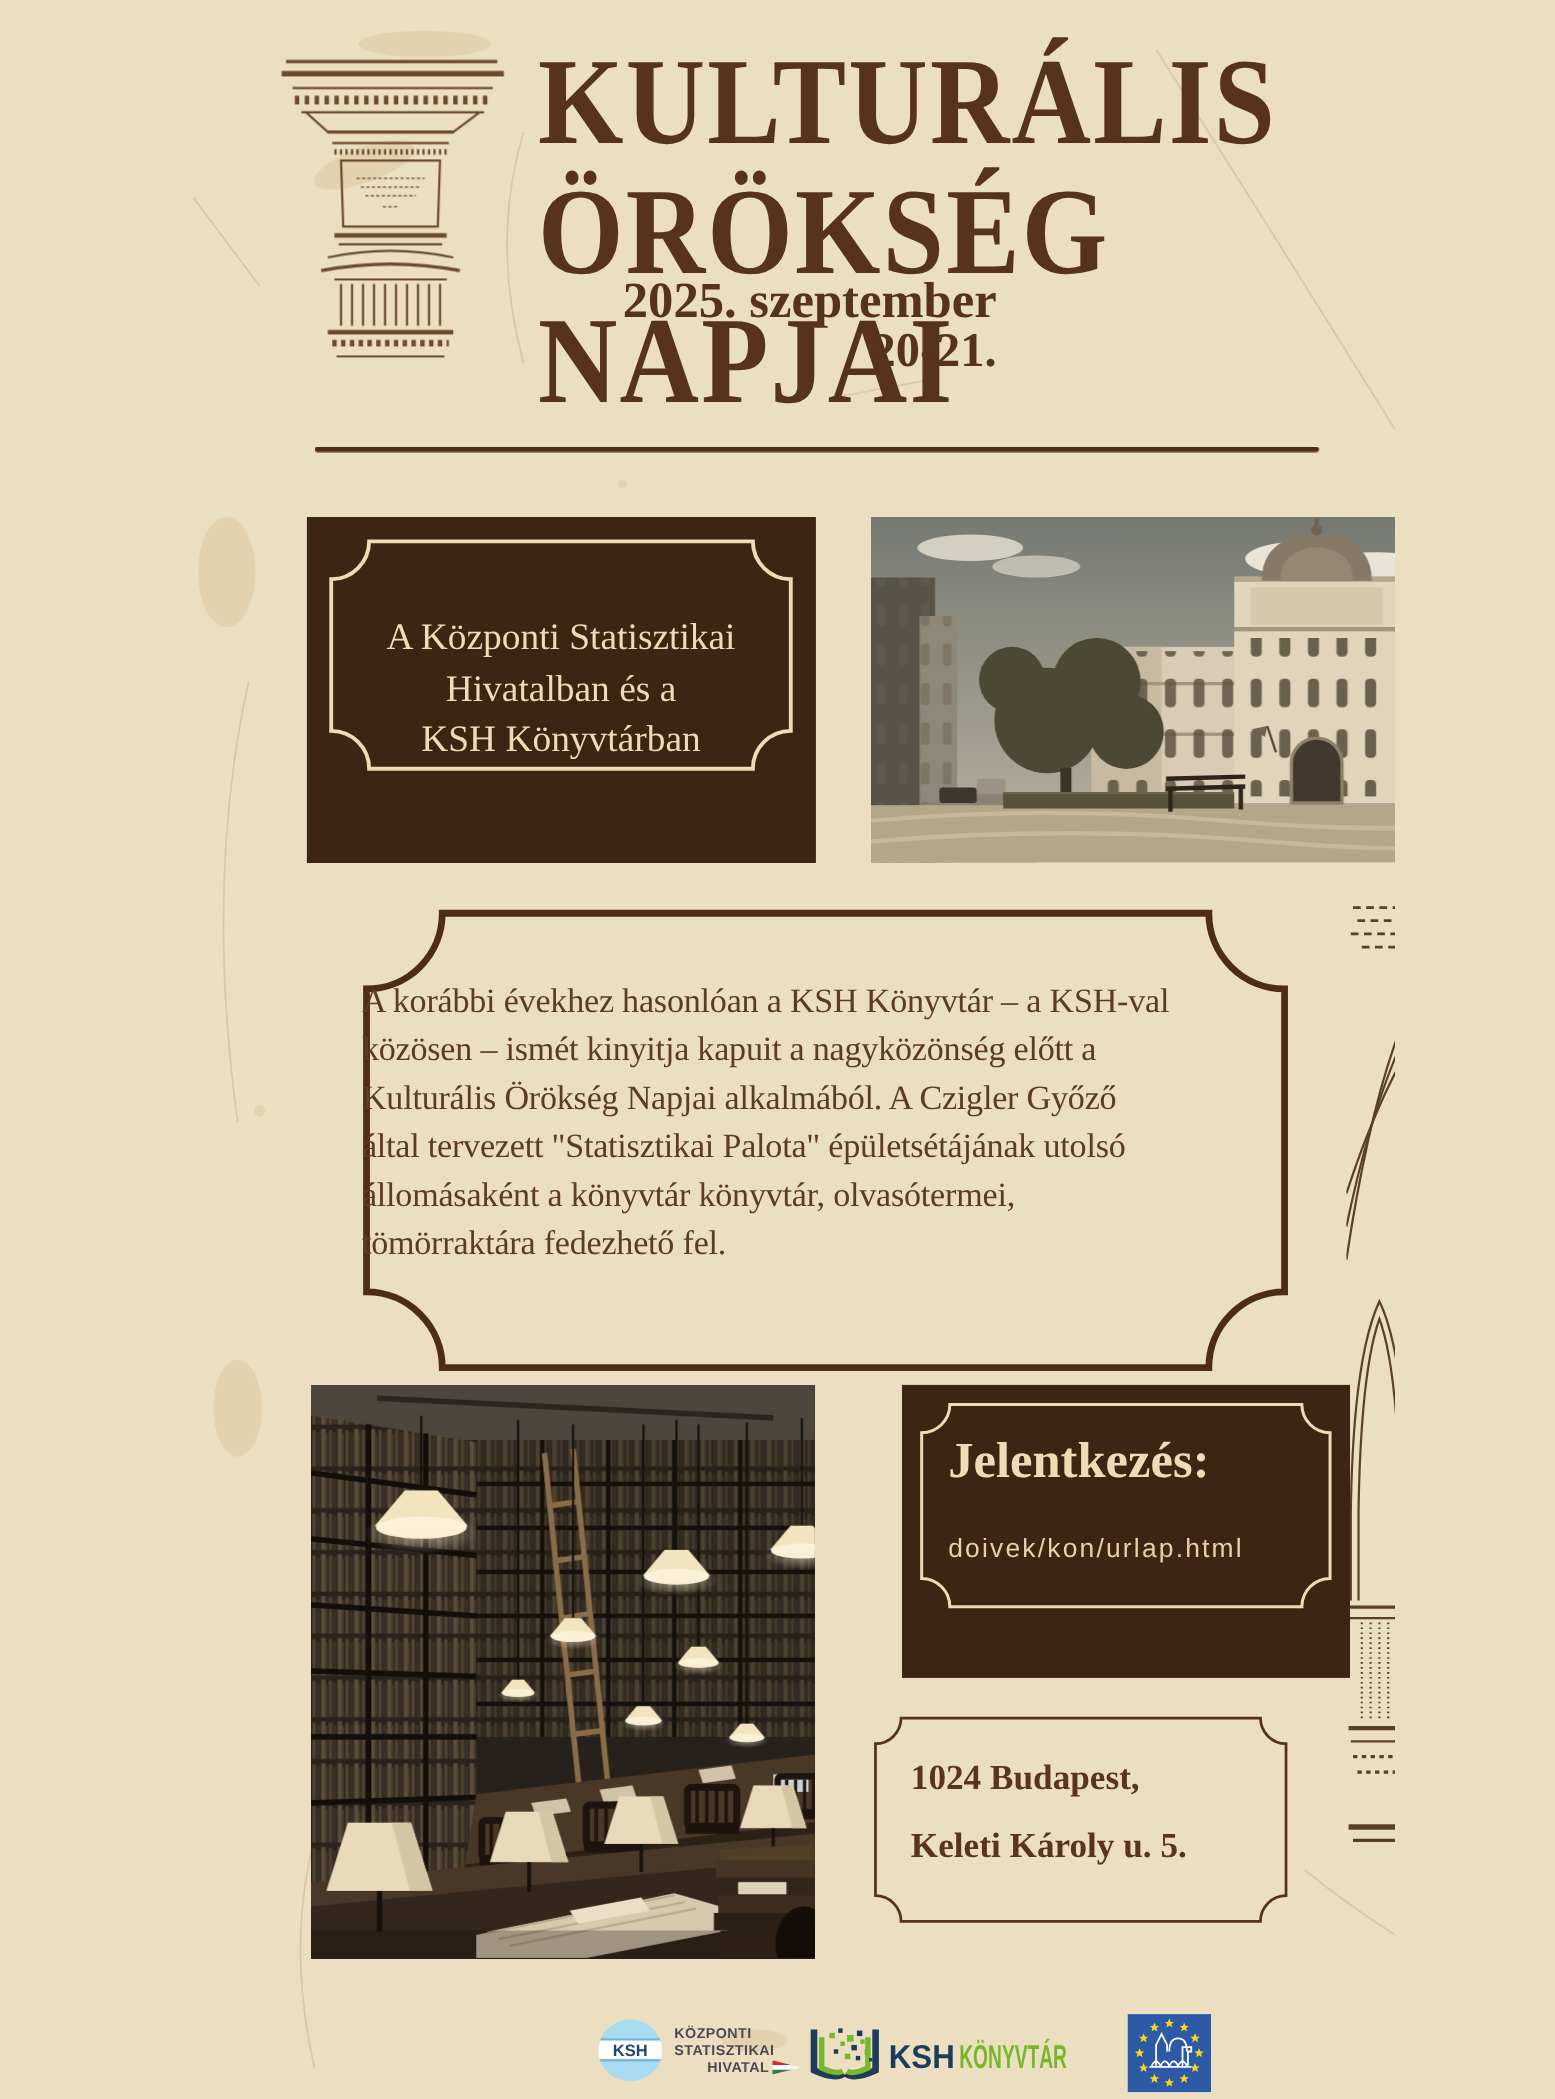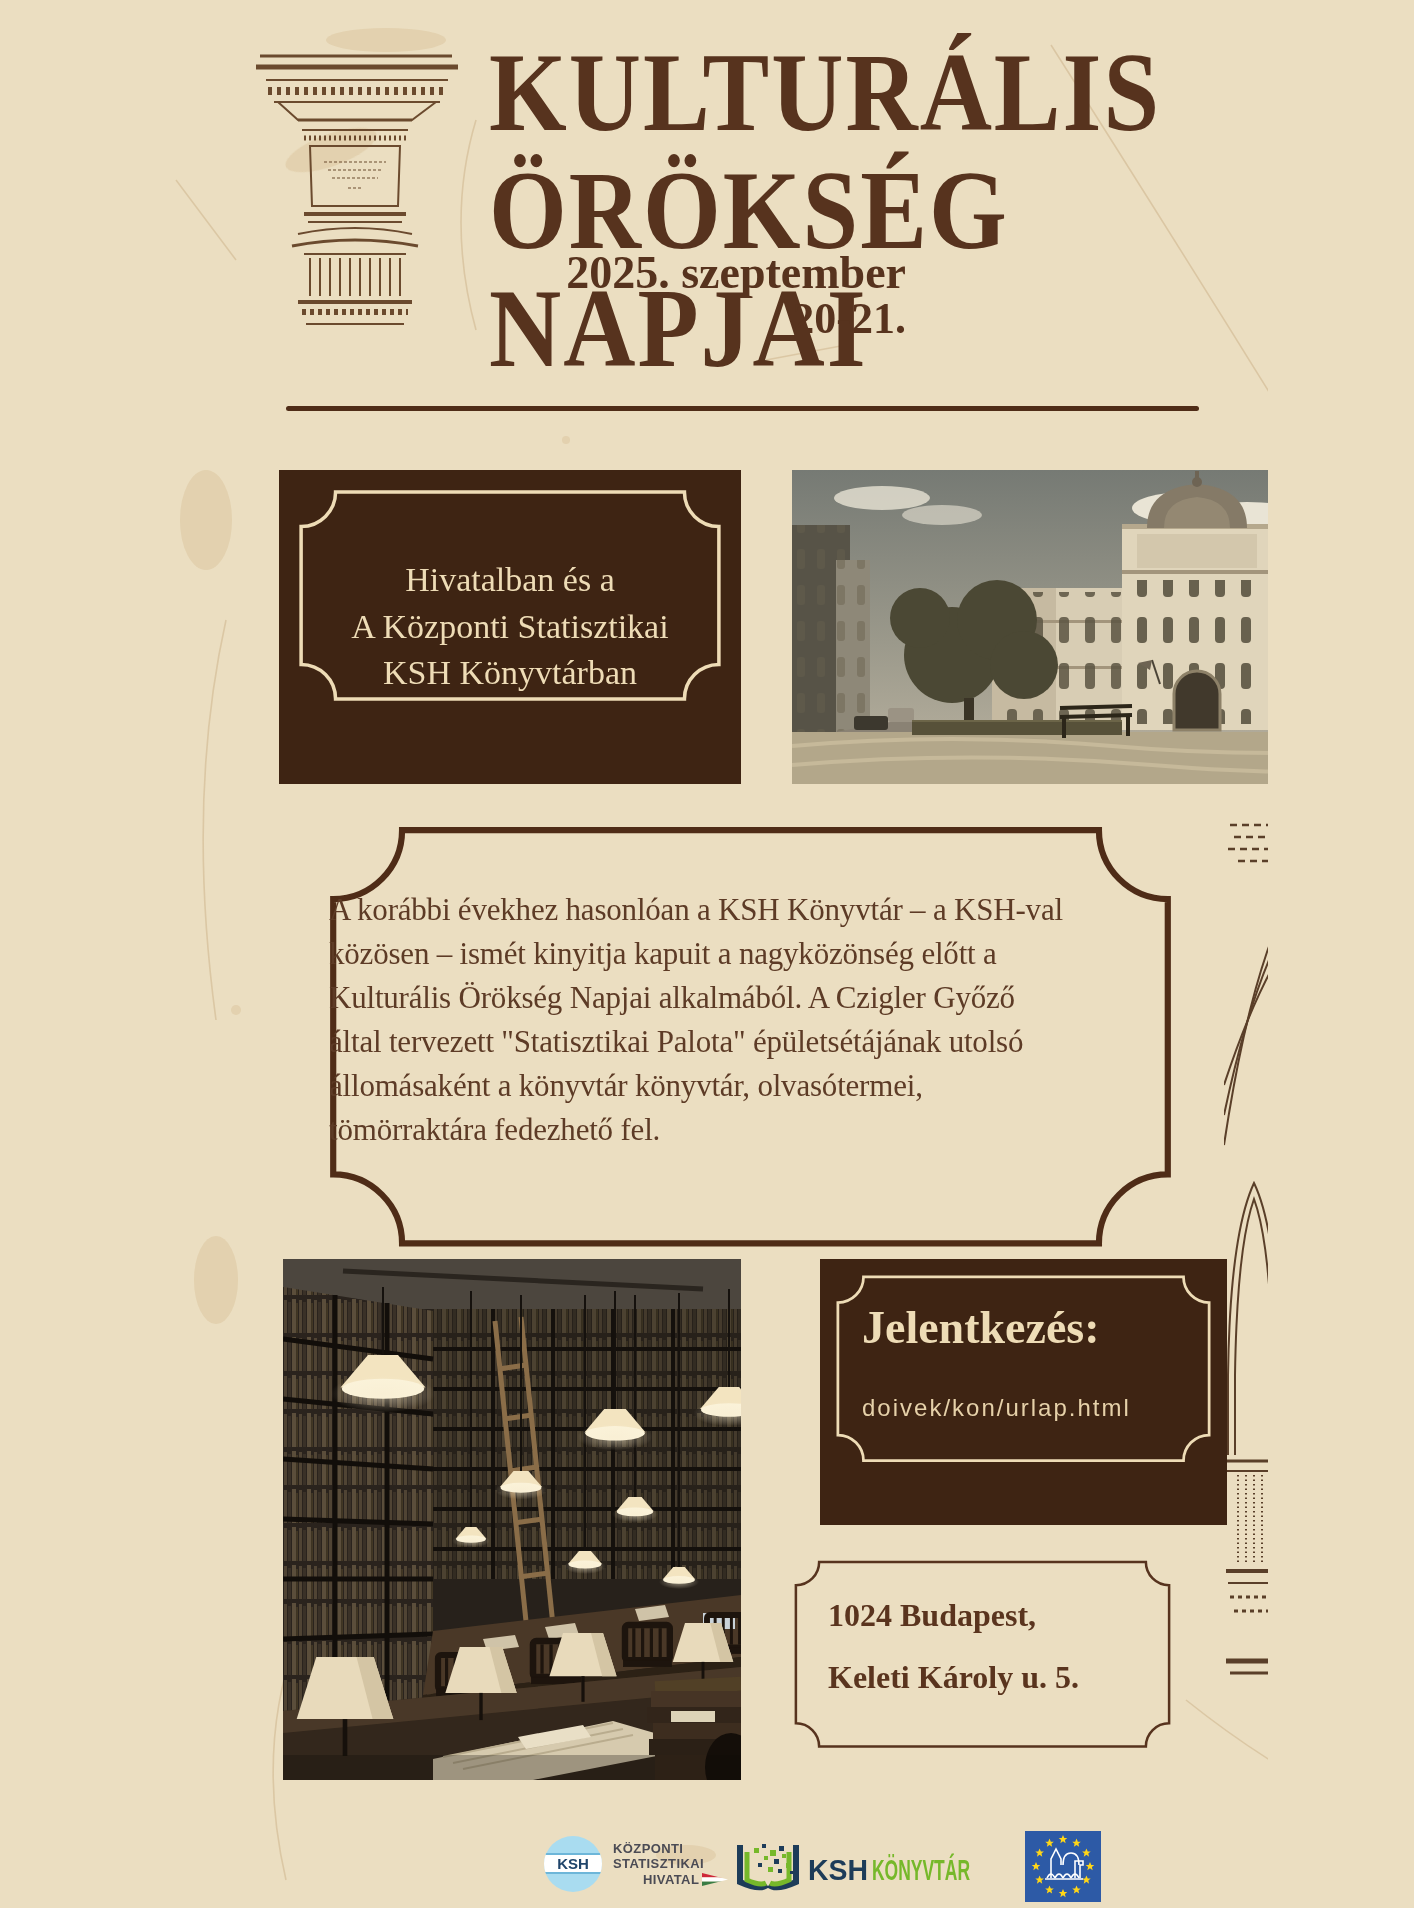--- a/index.html
+++ b/index.html
@@ -139,22 +139,22 @@
     <div class="d1">2025. szeptember</div>
     <div class="d2">20-21.</div>
   </div>
   <div id="divider" class="layer"></div>
 
   <div id="venueBox" class="layer">
     <svg class="notch" viewBox="0 0 300 150">
         <path d="M 26 1.5 H 274 A 24.5 24.5 0 0 0 298.5 26 V 124 A 24.5 24.5 0 0 0 274 148.5 H 26 A 24.5 24.5 0 0 0 1.5 124 V 26 A 24.5 24.5 0 0 0 26 1.5 Z"></path>
       </svg>
     <div class="venue-text">
+      <div>A Központi Statisztikai</div>
       <div>Hivatalban és a</div>
-      <div>A Központi Statisztikai</div>
       <div>KSH Könyvtárban</div>
     </div>
   </div>
 
   <svg id="buildingPhoto" class="layer" viewBox="0 0 641 314" preserveAspectRatio="none">
     <defs>
       <linearGradient id="sky" x1="0" y1="0" x2="0" y2="1">
         <stop offset="0" stop-color="#767a74"></stop>
           <stop offset=".55" stop-color="#9b998b"></stop>
           <stop offset="1" stop-color="#bcb4a1"></stop>

